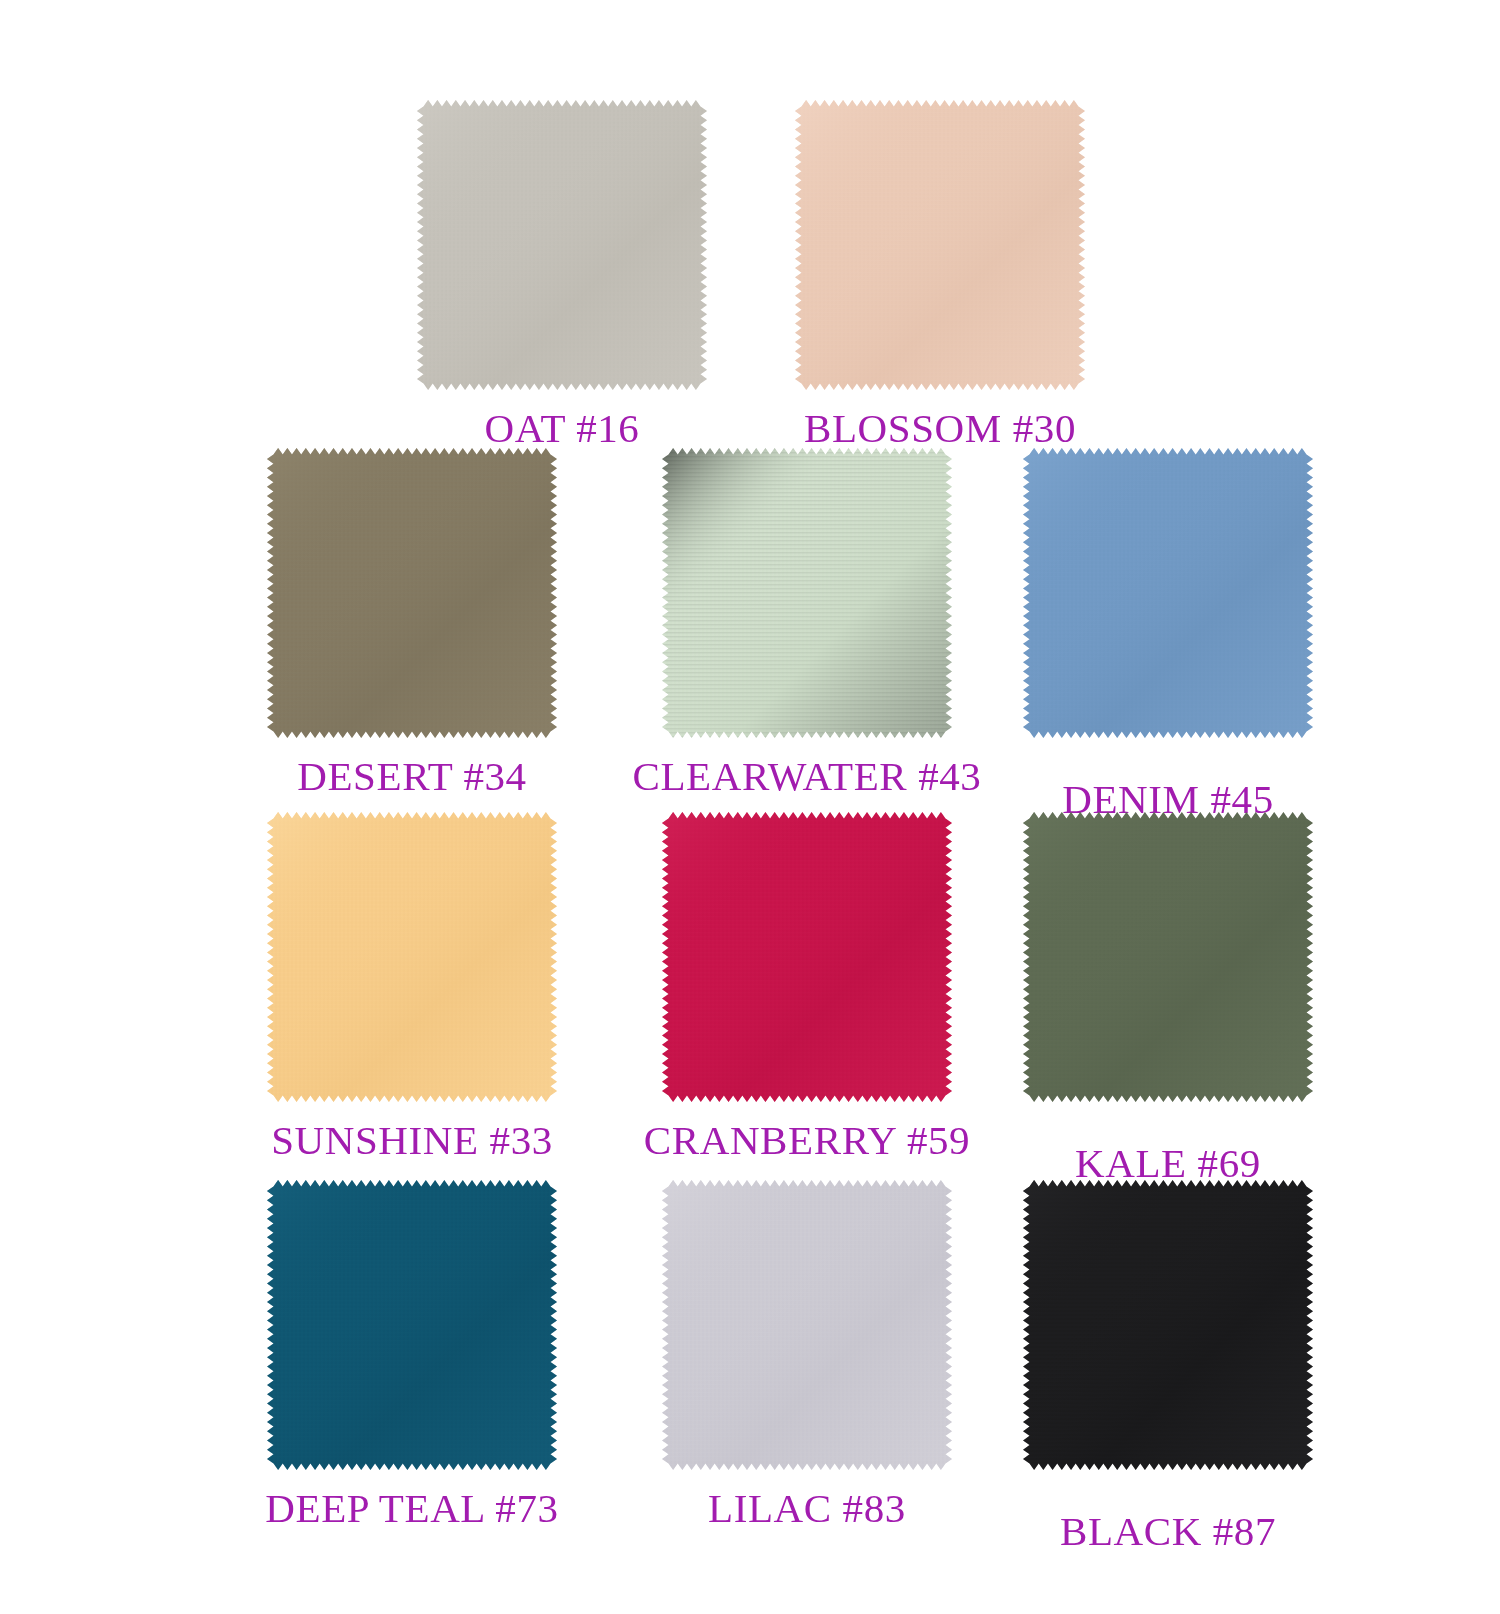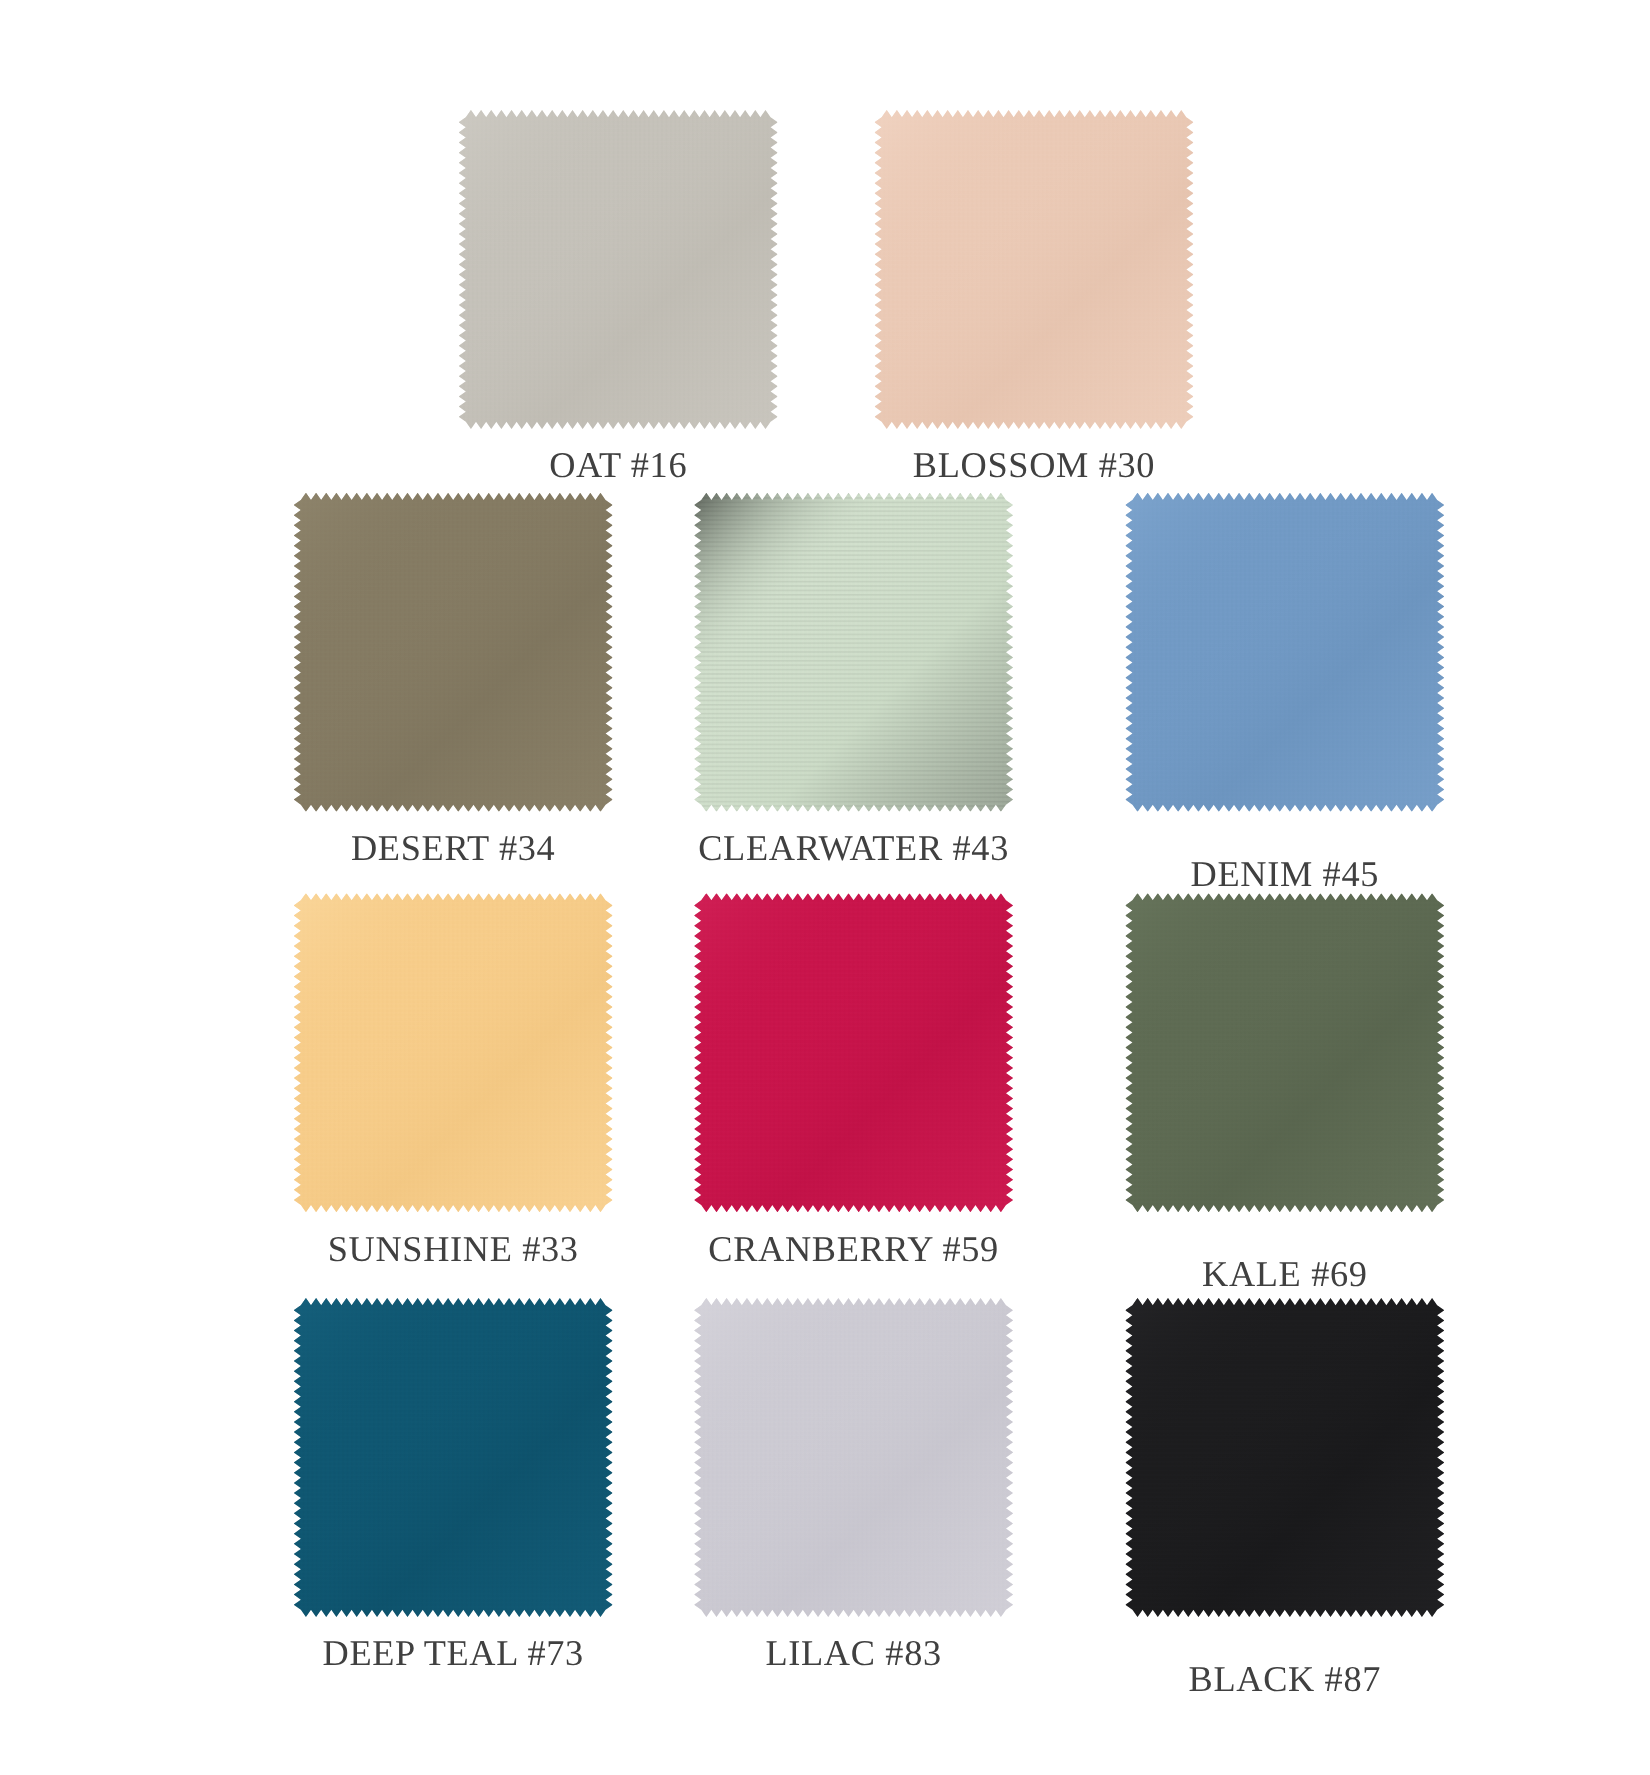--- a/index.html
+++ b/index.html
@@ -49,39 +49,39 @@
     display: block;
   }
   .chip-svg {
     display: block;
     width: 290px;
     height: 290px;
   }
 
   .chip-label {
     margin-top: 16px;
-    font-size: 33px;
+    font-size: 41px;
     letter-spacing: 0.6px;
     line-height: 1.1;
     white-space: nowrap;
-    color: #404040;
+    color: #a21caf;
     font-weight: 400;
     text-align: center;
     font-family: "Liberation Serif", "DejaVu Serif", serif;
   }
 
   
   .row-1 { top: 100px; }
   .row-2 { top: 448px; }
   .row-3 { top: 812px; }
   .row-4 { top: 1180px; }
 
   
   .col-a { left: 262px; justify-content: flex-end; }
-  .col-b { left: 626px; }
+  .col-b { left: 657px; }
   .col-c { left: 1018px; gap: 23px; }
 
   
   .col-r1a { left: 412px; }
   .col-r1b { left: 790px; }
 </style>
 </head>
 <body>
 
 <div class="swatch-card">

